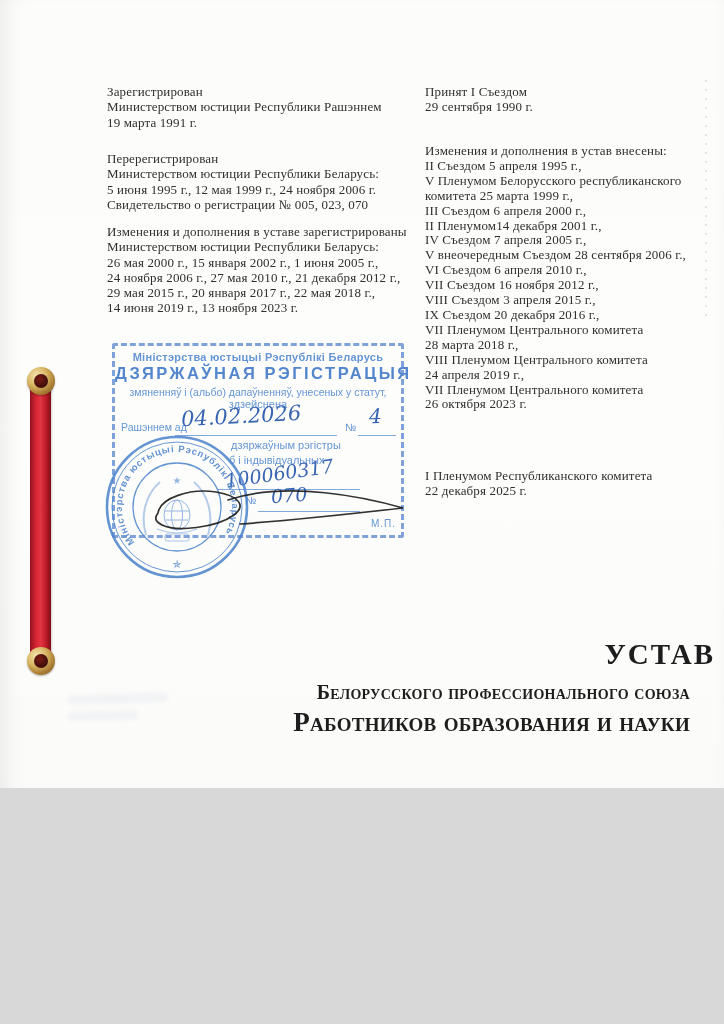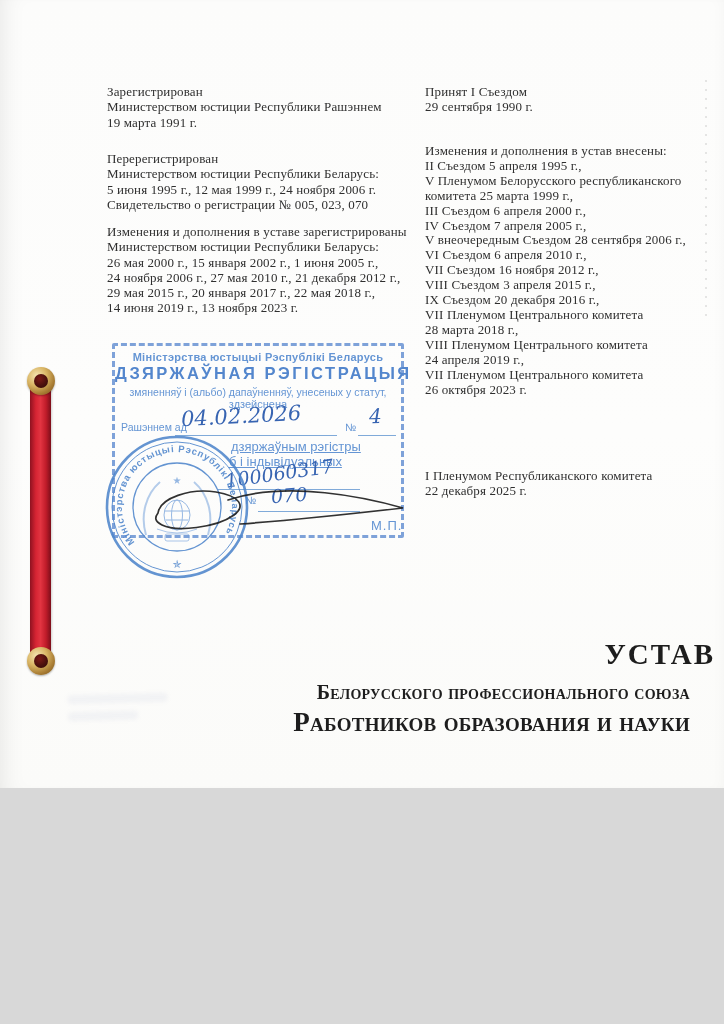--- a/index.html
+++ b/index.html
@@ -28,22 +28,22 @@
     font-family:"Liberation Sans", sans-serif;opacity:.95;}
   .rs-line{position:absolute;left:0;width:100%;text-align:center;white-space:nowrap;}
   .rs-l1{top:5px;font-size:11px;font-weight:bold;letter-spacing:.3px;color:#5d90d2;}
   .rs-l2{top:18px;font-size:16.5px;font-weight:bold;letter-spacing:2.5px;color:#4a80cb;}
   .rs-l3{top:40px;font-size:10.5px;color:#5d90d2;}
   .rs-l4{top:52px;font-size:11px;color:#5d90d2;}
   .rs-label{position:absolute;font-size:10.5px;color:#5d90d2;white-space:nowrap;}
   .rs-underline{position:absolute;height:0;border-bottom:1.4px solid rgba(107,156,212,.9);}
   .handwrite{position:absolute;font-family:"DejaVu Serif", serif;font-style:italic;
     color:#2d5cae;white-space:nowrap;}
-  .rs-frag{position:absolute;font-size:13px;color:#5d90d2;white-space:nowrap;text-decoration:underline;}
-  .rs-mp{position:absolute;font-size:13px;color:#5d90d2;letter-spacing:1px;}
+  .rs-frag{position:absolute;font-size:11px;color:#5d90d2;white-space:nowrap;}
+  .rs-mp{position:absolute;font-size:10px;color:#5d90d2;letter-spacing:1px;}
   
   .round-stamp{position:absolute;left:97px;top:427px;opacity:.88;}
   .signature{position:absolute;left:128px;top:468px;}
   
   .title-wrap{position:absolute;left:40px;top:638px;width:650px;text-align:right;color:#1d1d1d;}
   .title-main{font-size:29px;font-weight:bold;letter-spacing:2px;transform:translateX(25px);}
   .title-l2{margin-top:10px;font-size:20px;font-weight:bold;font-variant:small-caps;letter-spacing:.3px;}
   .title-l3{margin-top:3px;font-size:27px;font-weight:bold;font-variant:small-caps;letter-spacing:.3px;}
   .footer-wrap{position:absolute;left:40px;top:916px;width:650px;text-align:center;
     transform:translateX(25px);font-size:15px;line-height:21px;color:#2a2a2a;}
@@ -100,20 +100,21 @@
     <div>Принят I Съездом</div>
     <div>29 сентября 1990 г.</div>
   </div>
 
   <div class="tblock rcol" style="left:425px;top:144px;">
     <div>Изменения и дополнения в устав внесены:</div>
     <div>II Съездом 5 апреля 1995 г.,</div>
     <div>V Пленумом Белорусского республиканского</div>
     <div>комитета 25 марта 1999 г.,</div>
     <div>III Съездом 6 апреля 2000 г.,</div>
+    <div>II Пленумом14 декабря 2001 г.,</div>
     <div>IV Съездом 7 апреля 2005 г.,</div>
     <div>V внеочередным Съездом 28 сентября 2006 г.,</div>
     <div>VI Съездом 6 апреля 2010 г.,</div>
     <div>VII Съездом 16 ноября 2012 г.,</div>
     <div>VIII Съездом 3 апреля 2015 г.,</div>
     <div>IX Съездом 20 декабря 2016 г.,</div>
     <div>VII Пленумом Центрального комитета</div>
     <div>28 марта 2018 г.,</div>
     <div>VIII Пленумом Центрального комитета</div>
     <div>24 апреля 2019 г.,</div>

